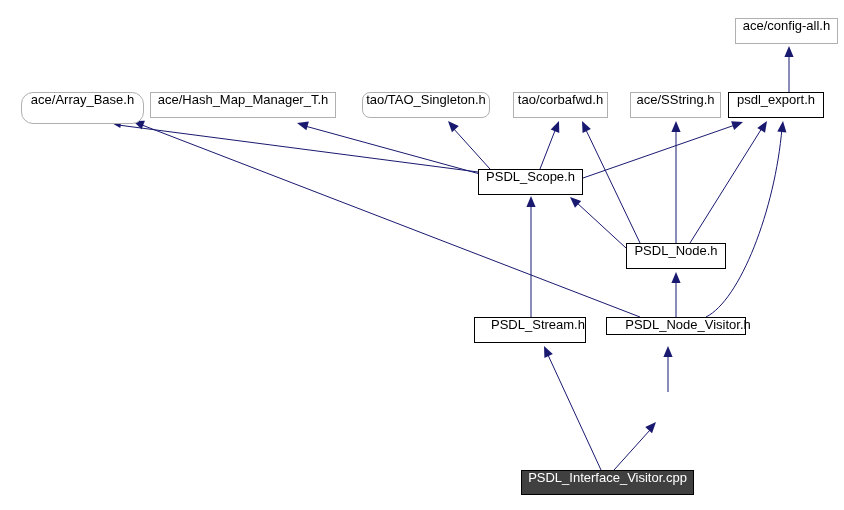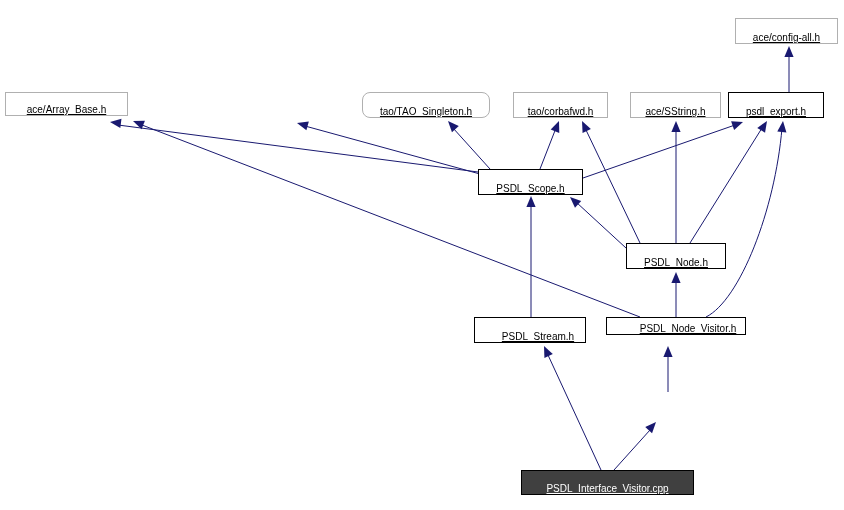--- a/index.html
+++ b/index.html
@@ -19,31 +19,30 @@
     position: absolute;
     left: 0;
     top: 0;
     width: 844px;
     height: 510px;
   }
   .node {
     position: absolute;
     box-sizing: border-box;
     display: flex;
-    align-items: flex-end;
+    align-items: flex-start;
     justify-content: center;
     white-space: nowrap;
-    font-size: 10px;
+    font-size: 13px;
     line-height: 1;
     letter-spacing: 0px;
     background: #ffffff;
     color: #000000;
     border: 1px solid #b0b0b0;
     z-index: 2;
-    text-decoration: underline;
   }
   .node.internal {
     border: 1px solid #000000;
   }
   .node.root {
     background: #404040;
     color: #ffffff;
     border: 1px solid #000000;
   }
 </style>
@@ -83,22 +82,25 @@
       <path d="M 668,392 L 668,355" stroke="#191970" stroke-width="1" fill="none"></path>
       <polygon points="668,346 672.6,357 663.4,357" fill="#191970"></polygon>
       <path d="M 601,470 L 548,355" stroke="#191970" stroke-width="1" fill="none"></path>
       <polygon points="544,346 552.7817984032266,354.064739103349 544.4264431297075,357.91545828984874" fill="#191970"></polygon>
       <path d="M 614,470 L 650,430" stroke="#191970" stroke-width="1" fill="none"></path>
       <polygon points="656,422 652.0605567337203,433.253478873298 645.2222419971644,427.0990128880315" fill="#191970"></polygon>
     </svg>
 <div class="node" style="left: 735px; top: 18px; width: 103px; height: 26px;">
       <span>ace/config-all.h</span>
     </div>
-    <div class="node" style="left: 5px; top: 92px; width: 123px; height: 24px;">
+    <div class="node" style="left: 21px; top: 92px; width: 123px; height: 32px; border-radius: 12px;">
       <span>ace/Array_Base.h</span>
+    </div>
+    <div class="node" style="left: 150px; top: 92px; width: 186px; height: 26px;">
+      <span>ace/Hash_Map_Manager_T.h</span>
     </div>
     <div class="node" style="left: 362px; top: 92px; width: 128px; height: 26px; border-radius: 8px;">
       <span>tao/TAO_Singleton.h</span>
     </div>
     <div class="node" style="left: 513px; top: 92px; width: 95px; height: 26px;">
       <span>tao/corbafwd.h</span>
     </div>
     <div class="node" style="left: 630px; top: 92px; width: 91px; height: 26px;">
       <span>ace/SString.h</span>
     </div>

